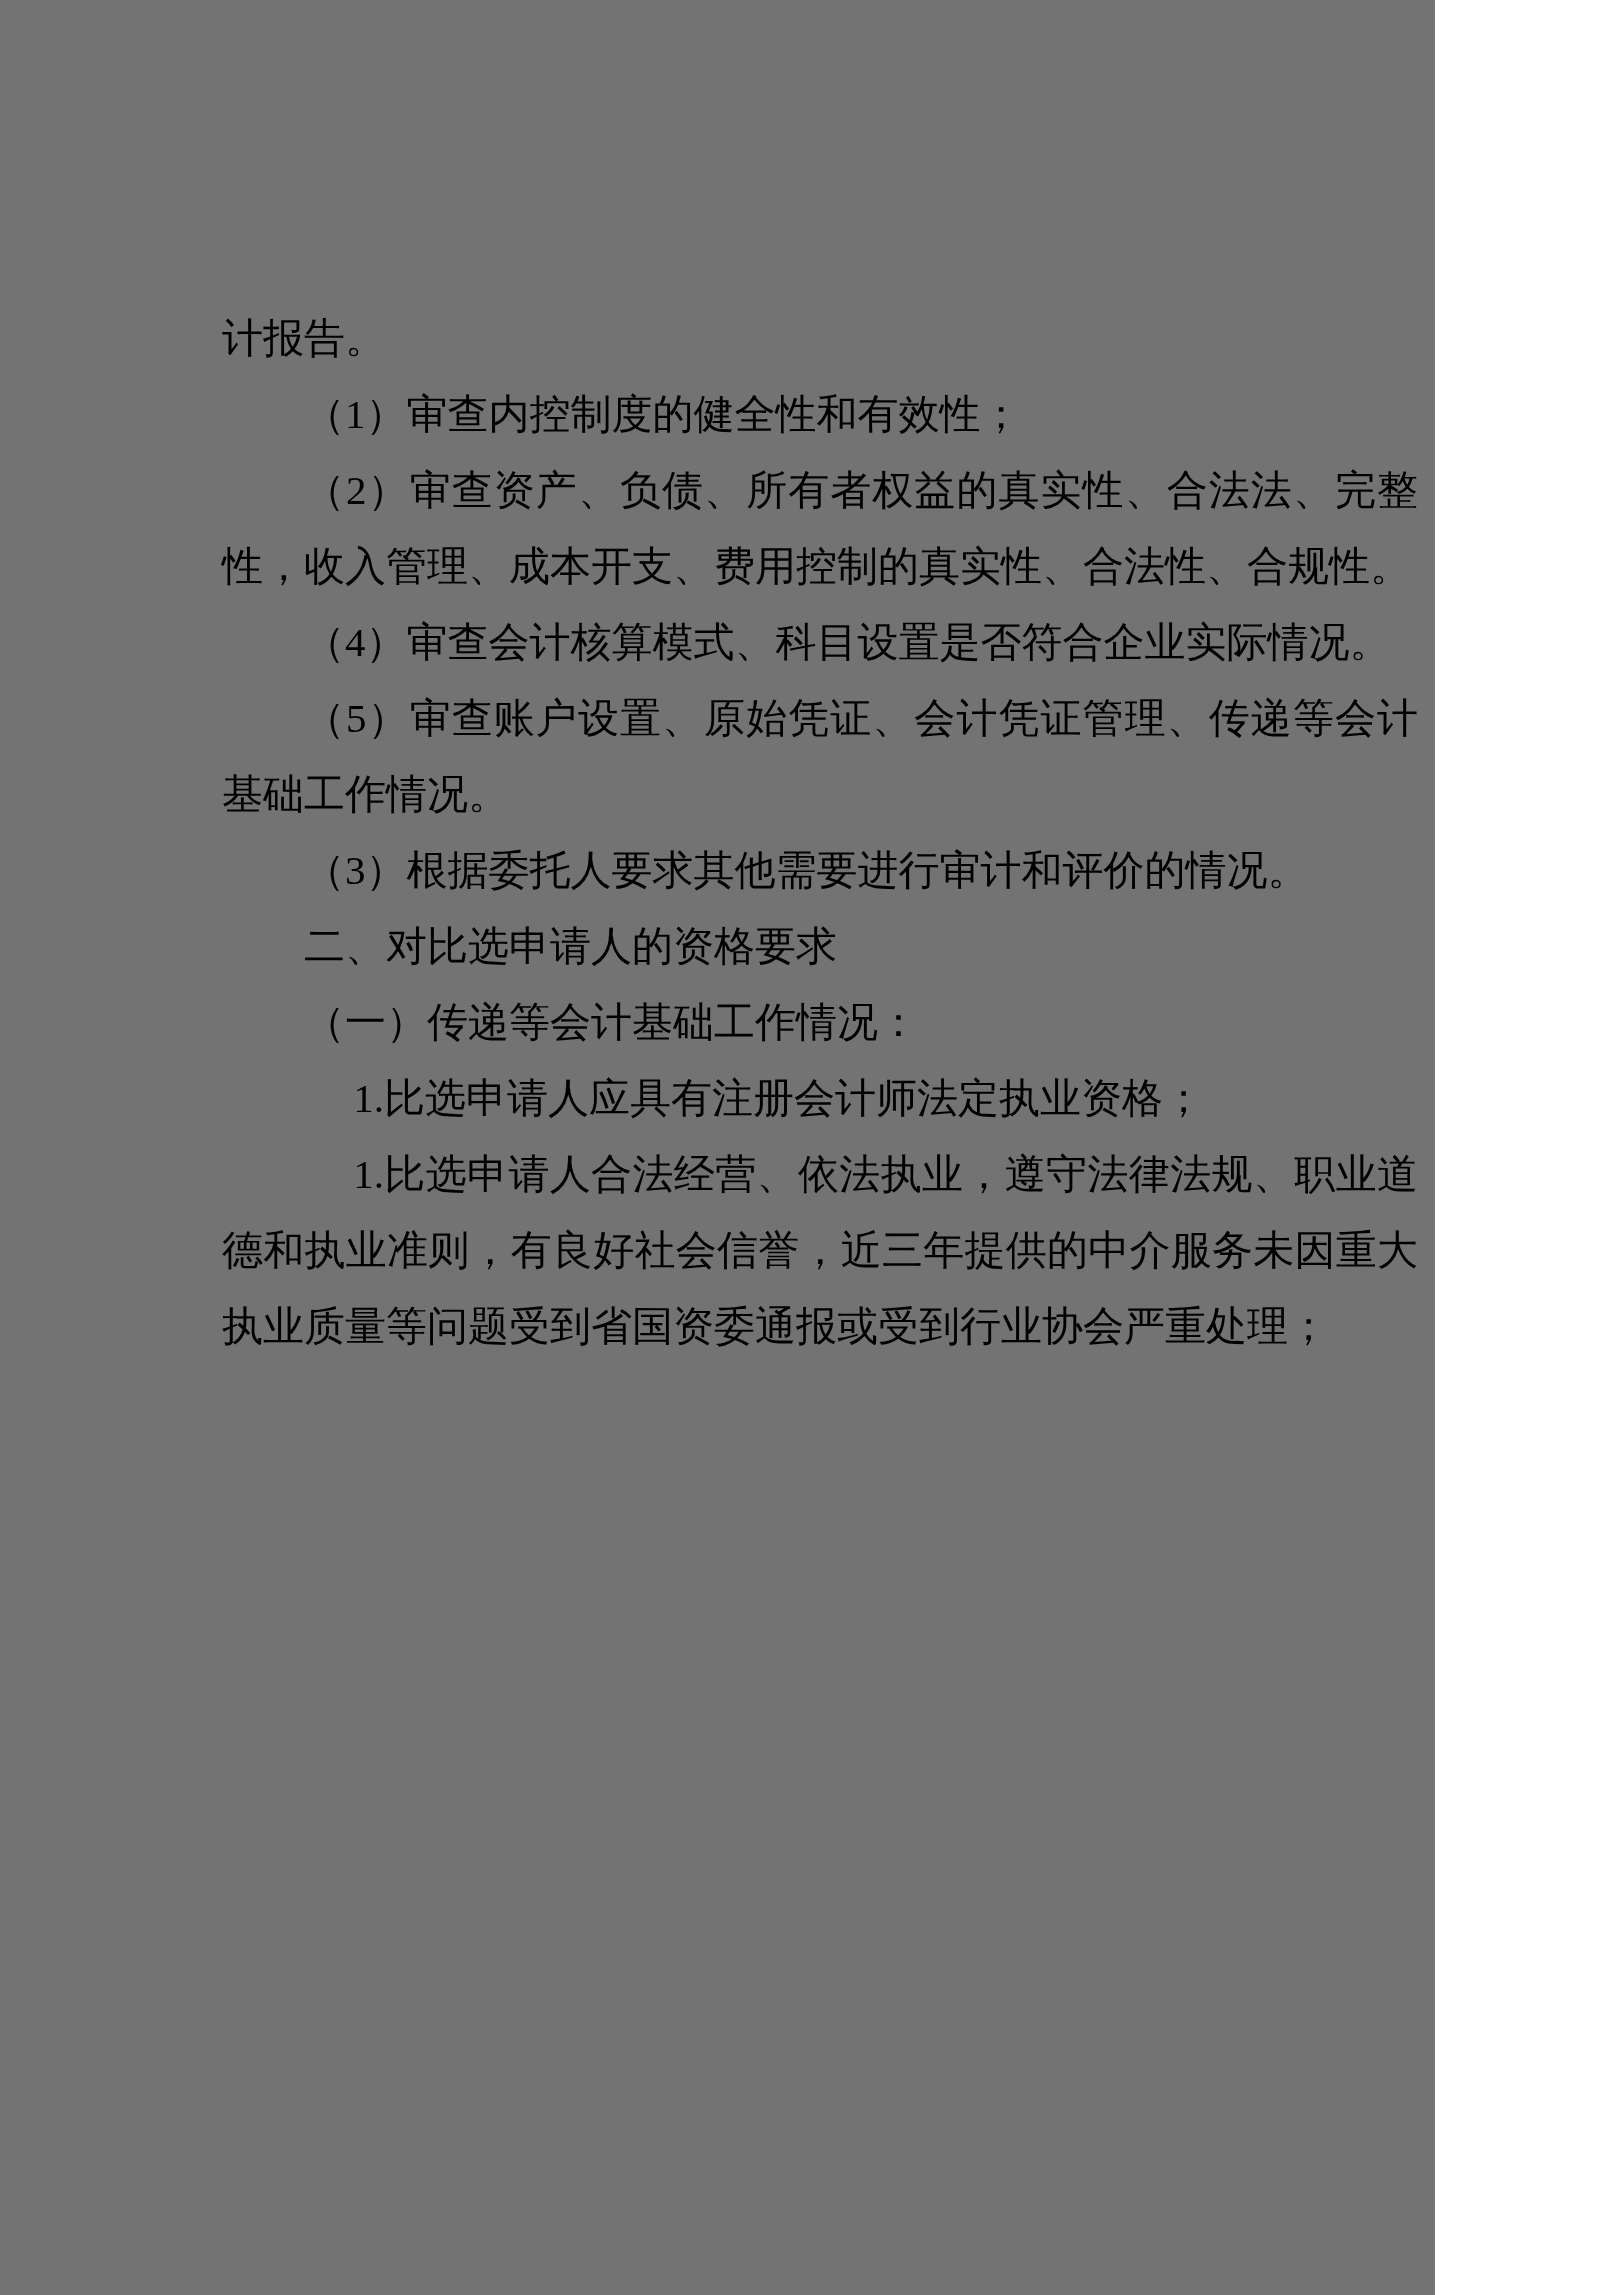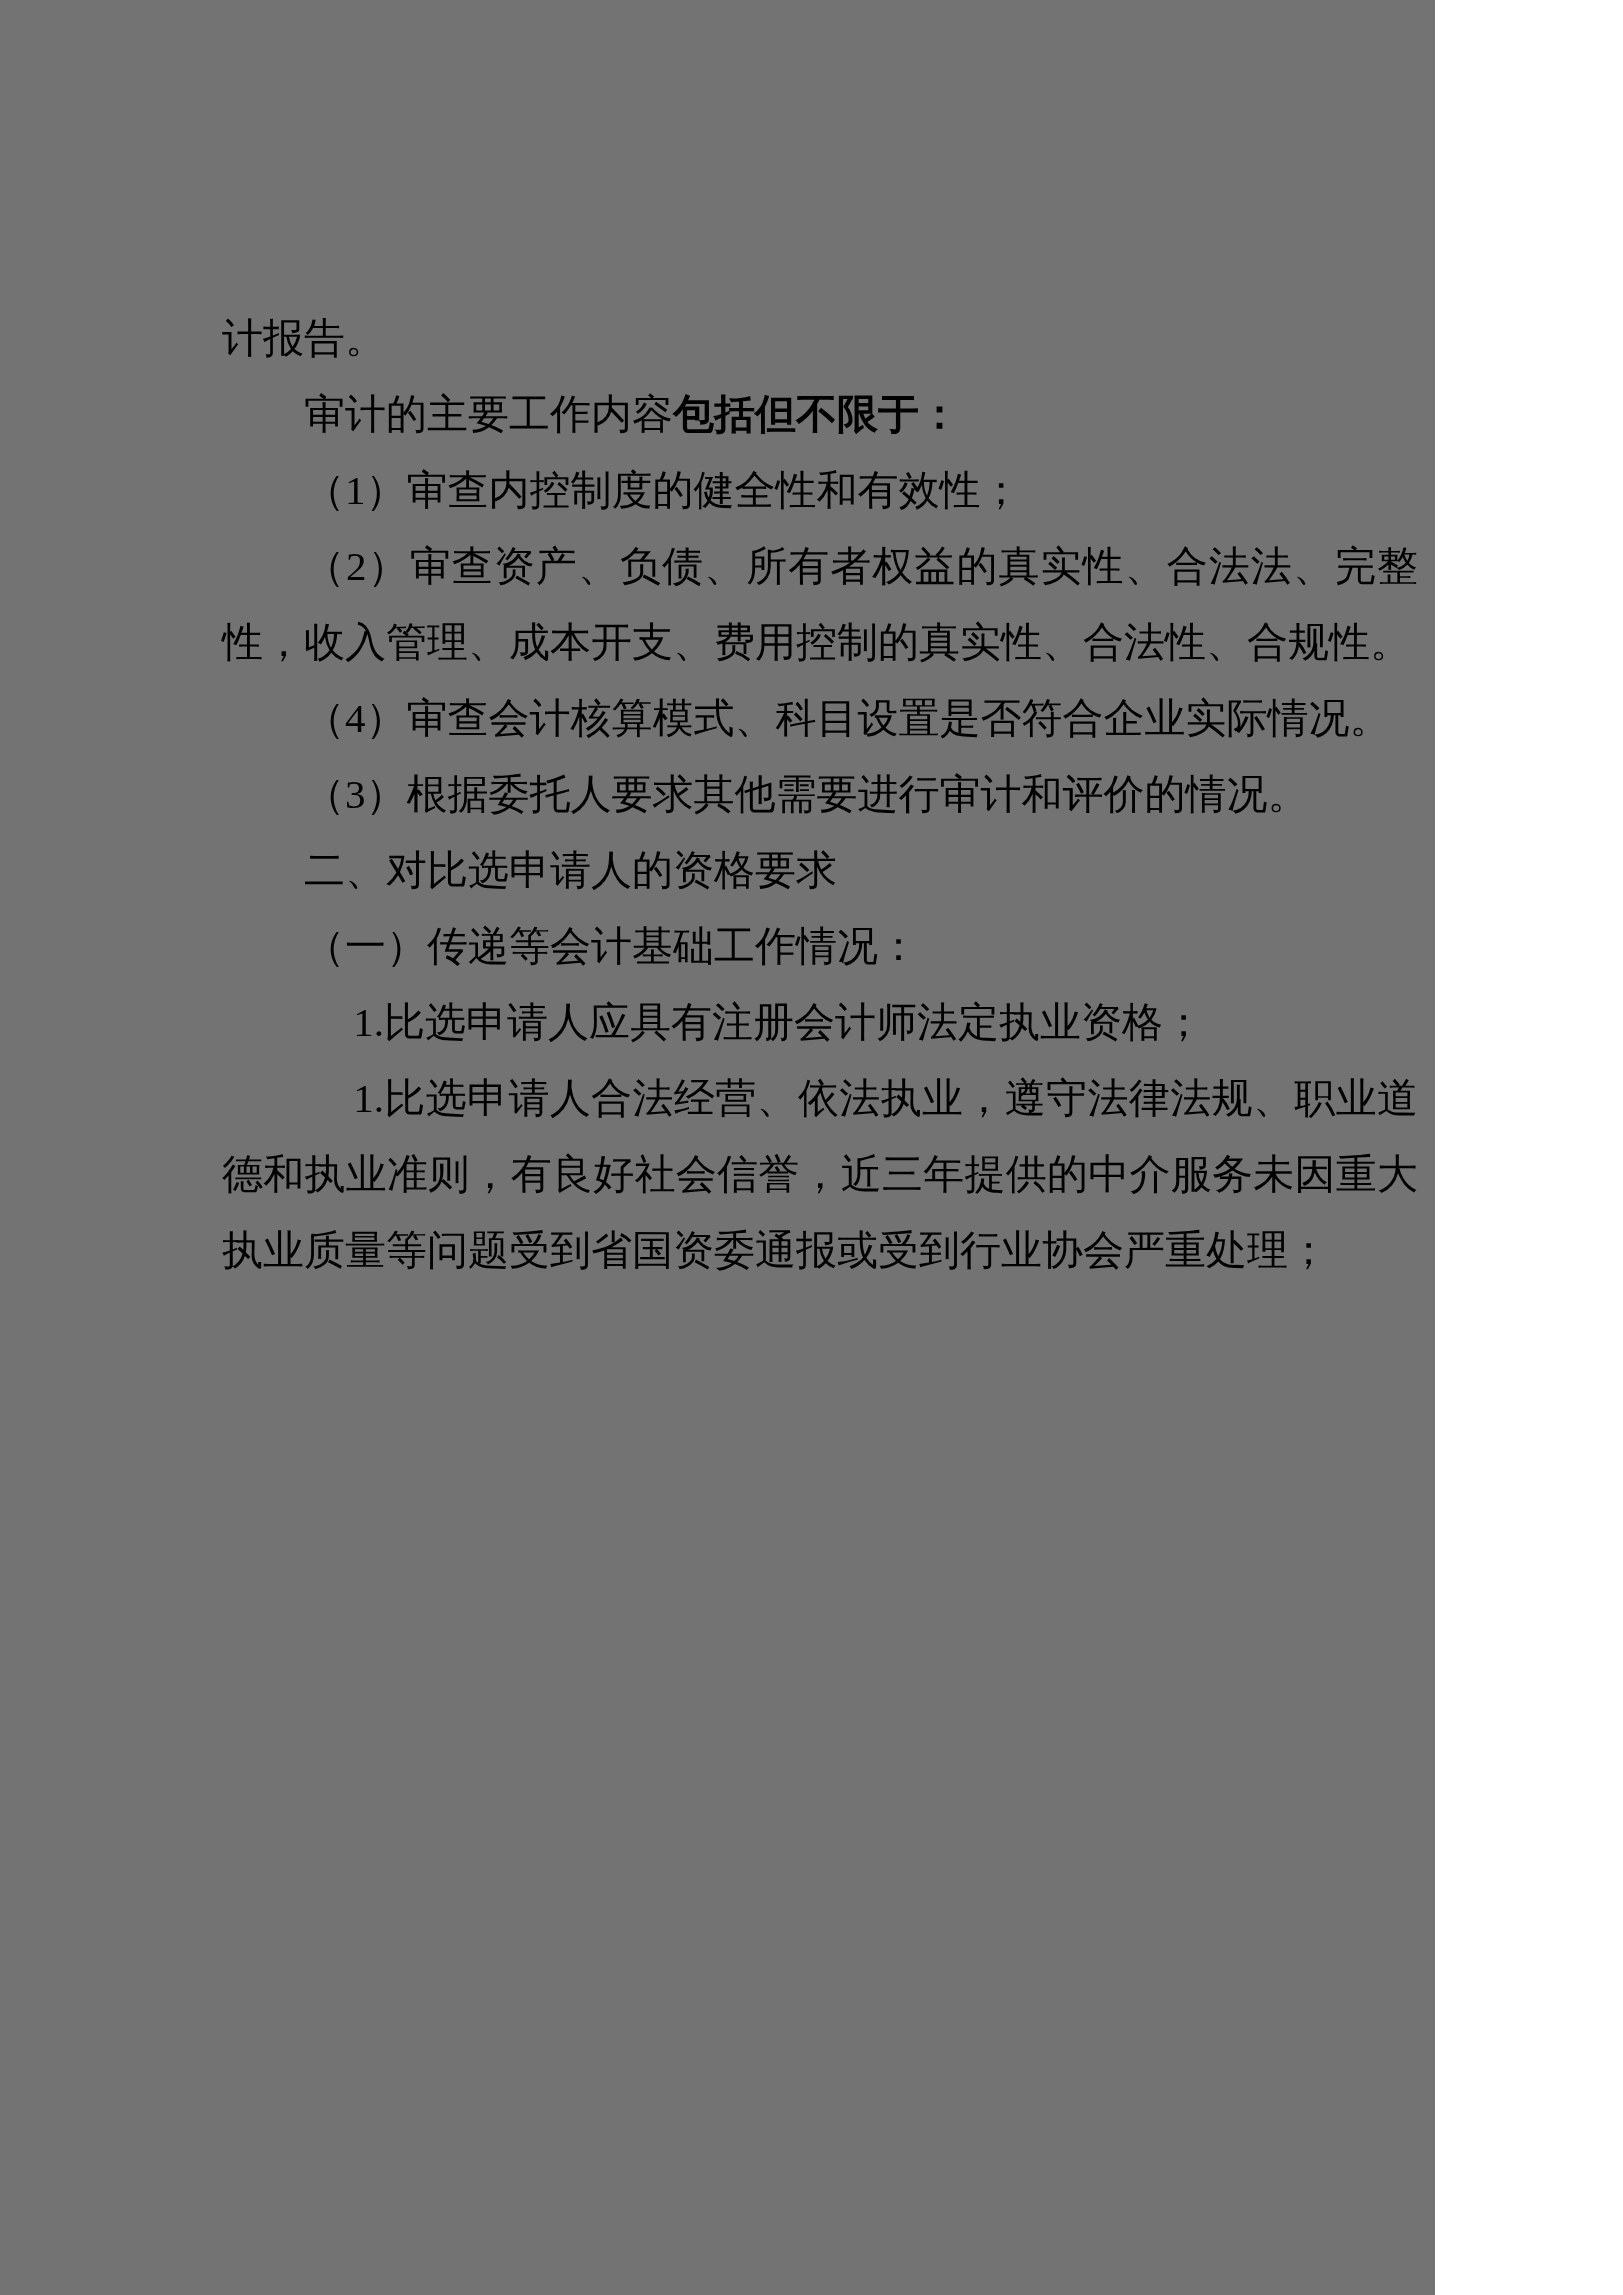--- a/index.html
+++ b/index.html
@@ -48,29 +48,29 @@
   }
 </style>
 </head>
 <body>
 
 <div class="page">
   <div class="content">
 
     <p class="no-indent">计报告。</p>
 
-    <p><span>审计的主要工作内容</span><span class="bold-run">包括但不限于：</span></p>
 
     <p>（1）审查内控制度的健全性和有效性；</p>
 
     <p>（2）审查资产、负债、所有者权益的真实性、合法法、完整性，收入管理、成本开支、费用控制的真实性、合法性、合规性。</p>
 
 
     <p>（4）审查会计核算模式、科目设置是否符合企业实际情况。</p>
 
+    <p>（5）审查账户设置、原始凭证、会计凭证管理、传递等会计基础工作情况。</p>
 
 
 
     <p>（3）根据委托人要求其他需要进行审计和评价的情况。</p>
 
     <p class="heading">二、对比选申请人的资格要求</p>
 
     <p>（一）传递等会计基础工作情况：</p>
 
     <p class="num-item">1.比选申请人应具有注册会计师法定执业资格；</p>

